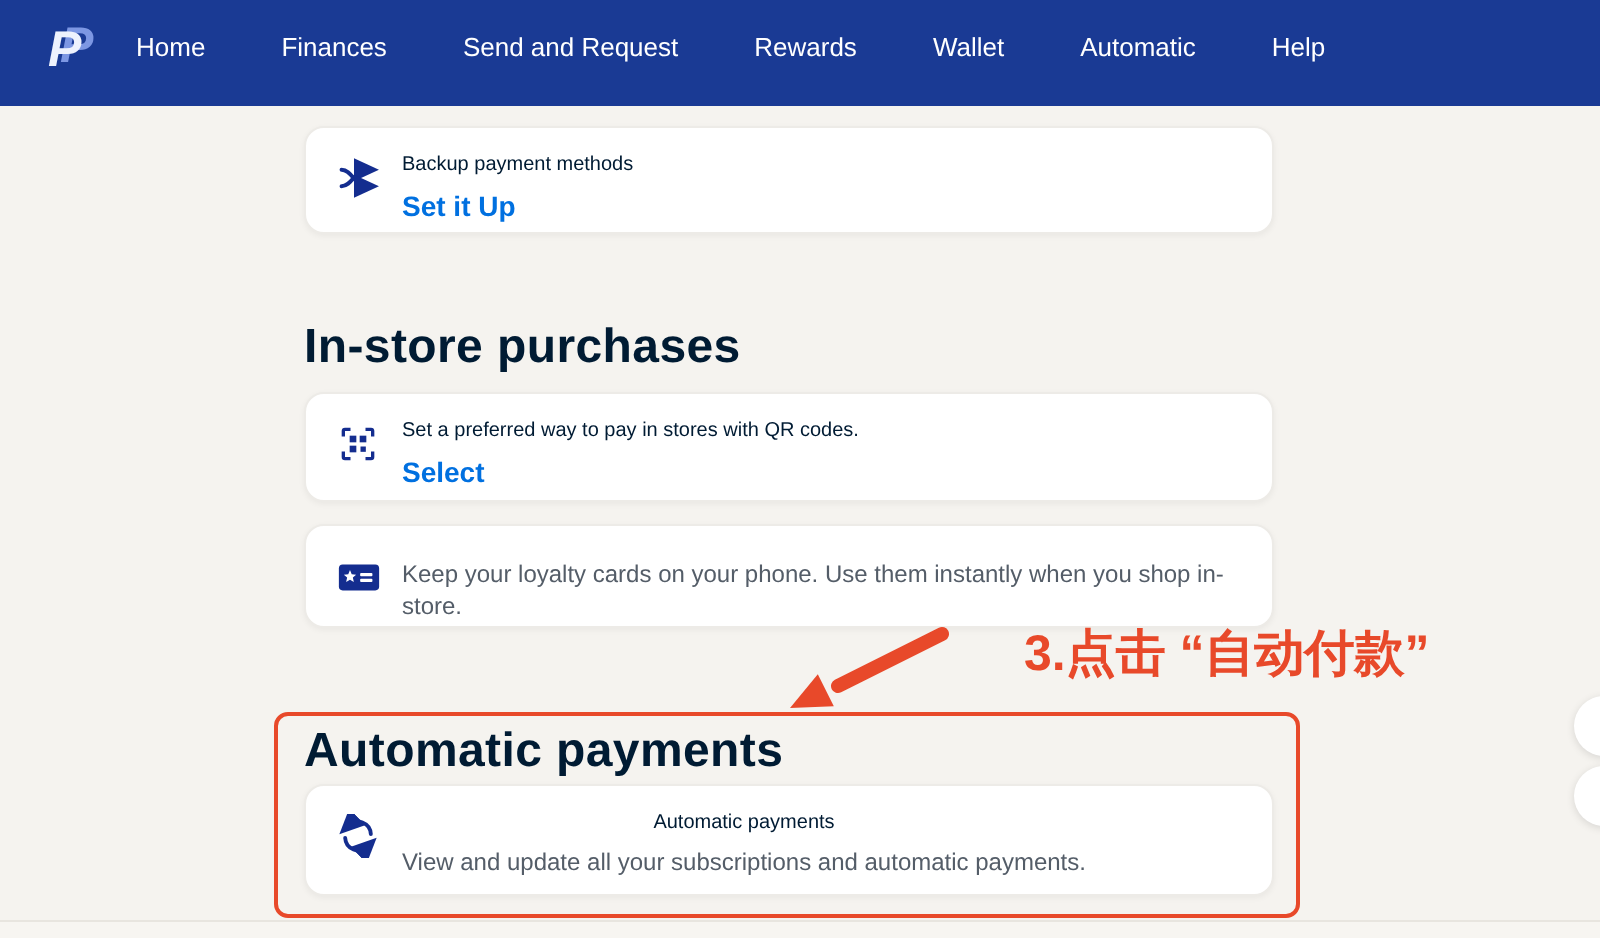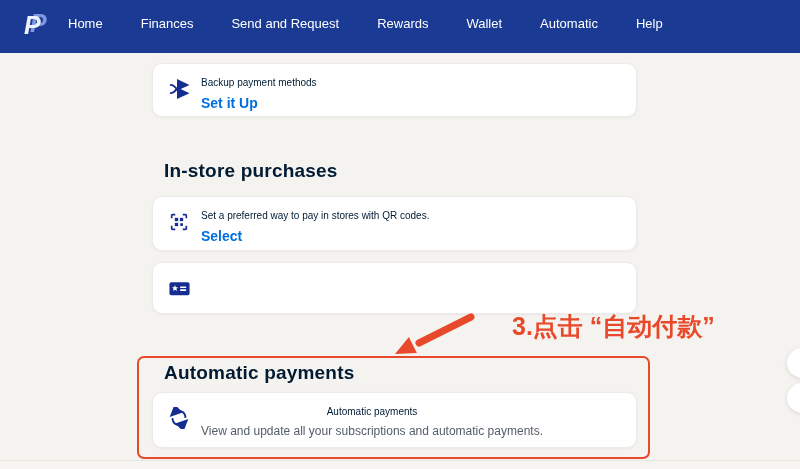--- a/index.html
+++ b/index.html
@@ -39,21 +39,21 @@
     display:flex;align-items:flex-start;padding:12px 16px 0 14px;cursor:pointer;
   }
   .cicon{
     width:24px;height:24px;margin:1px 10px 0 0;flex:0 0 auto;
     color:var(--icon-navy,#142d8f);display:flex;align-items:center;justify-content:center;
   }
   .ctitle{font-size:10px;font-weight:normal;color:var(--heading,#001b33);line-height:1.35;text-align:center;}
   .clink{font-size:14px;font-weight:bold;color:var(--link,#0070e0);text-decoration:none;cursor:pointer;display:inline-block;margin-top:5px;}
   .cdesc{font-size:12px;color:var(--body-gray,#545d68);margin-top:5px;line-height:1.3;}
   .section-heading{
-    position:absolute;left:164px;font-size:19px;font-weight:bold;
+    position:absolute;left:152px;font-size:24px;font-weight:bold;
     color:var(--heading,#001b33);letter-spacing:.2px;
   }
   
   .red-rect{
     position:absolute;left:137px;top:356px;width:513px;height:103px;
     border:2.5px solid var(--annotation-red,#e8492a);border-radius:7px;
     pointer-events:none;
   }
   .anno-text{
     position:absolute;left:504px;top:310px;
@@ -143,20 +143,21 @@
 <div class="card" style="top:262px;height:52px;">
   <span class="cicon">
     <svg viewBox="0 0 24 24" width="23" height="23">
       <rect x="1.5" y="5.5" width="21" height="13.5" rx="2" fill="currentColor"></rect>
       <polygon fill="#fff" points="7.3,8.4 8.2,10.6 10.5,10.8 8.8,12.3 9.3,14.6 7.3,13.4 5.3,14.6 5.8,12.3 4.1,10.8 6.4,10.6"></polygon>
       <rect x="12.6" y="9.9" width="6.4" height="1.7" rx=".5" fill="#fff"></rect>
       <rect x="12.6" y="12.9" width="6.4" height="1.7" rx=".5" fill="#fff"></rect>
     </svg>
   </span>
   <div class="ctext">
+    <div class="cdesc">Keep your loyalty cards on your phone. Use them instantly when you shop in-store.</div>
   </div>
 </div>
 
 <h2 class="section-heading" style="top:362px;">Automatic payments</h2>
 
 <div class="card" style="top:392px;height:56px;">
   <span class="cicon">
     <svg viewBox="0 0 24 24" width="22" height="22">
       <g fill="none" stroke="currentColor" stroke-width="2.1" stroke-linecap="round">
         <path d="M19 11 A 7.2 7.2 0 0 0 6.8 6.2" marker-end="url(#ah)"></path>

